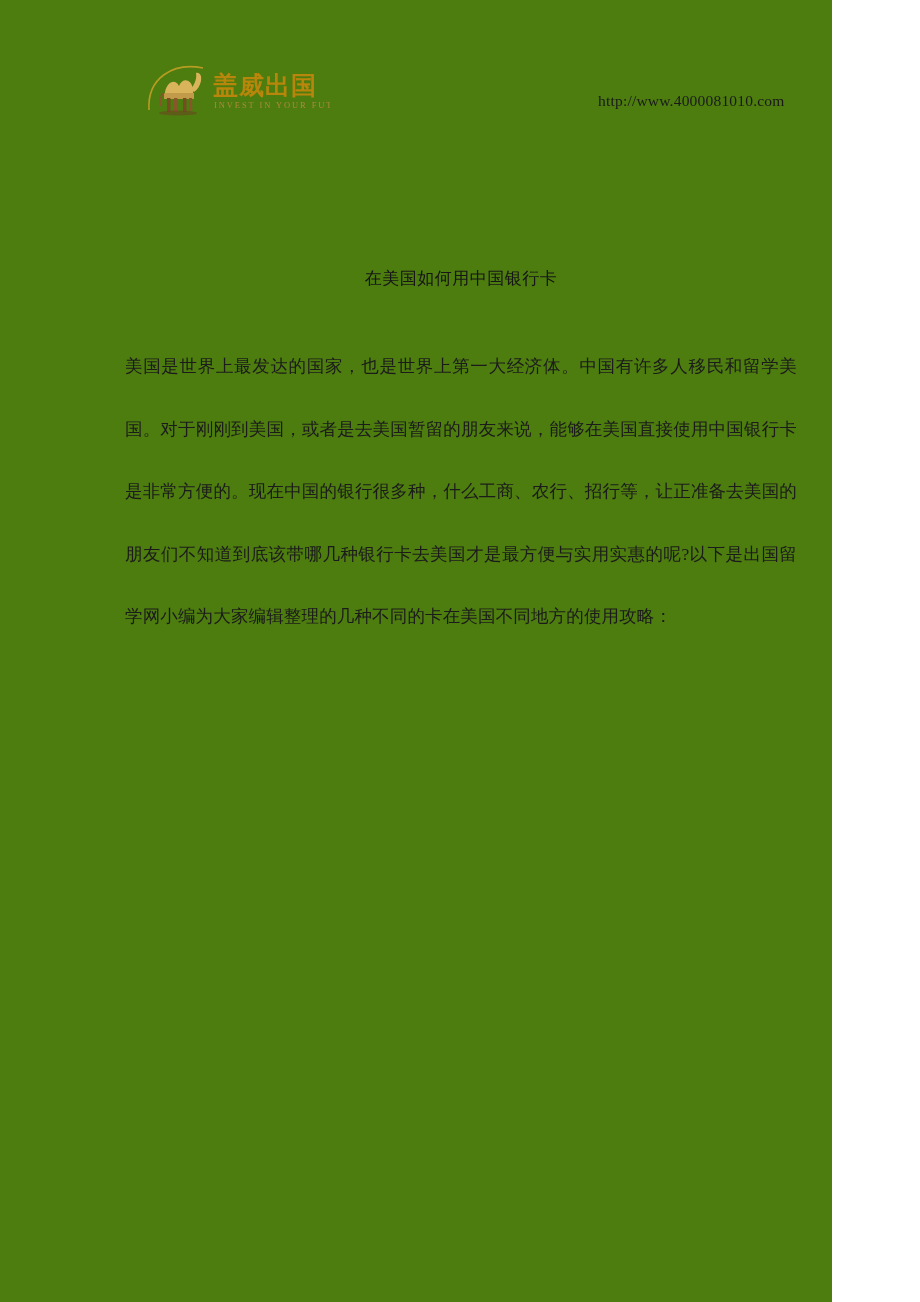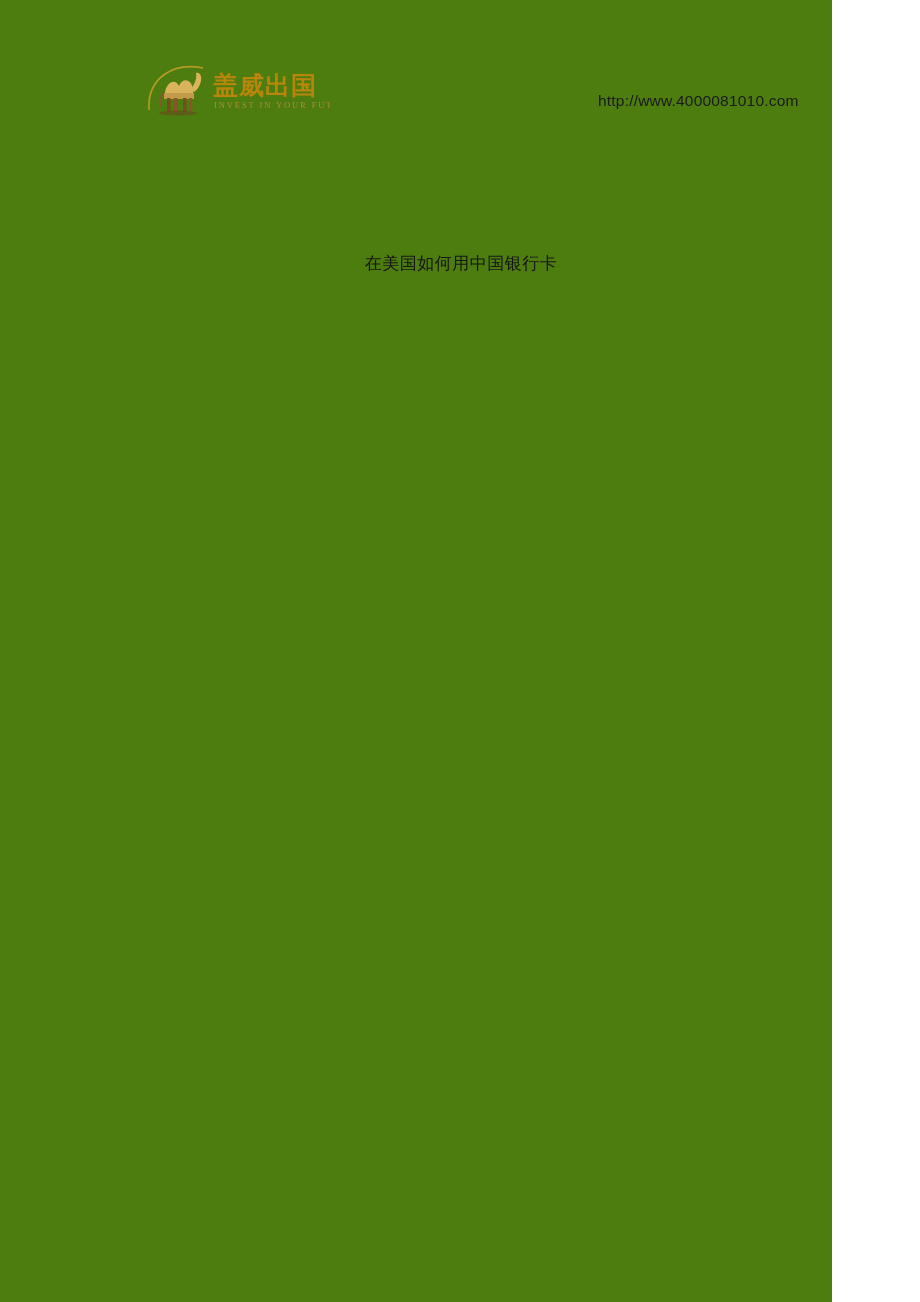--- a/index.html
+++ b/index.html
@@ -35,40 +35,40 @@
     width: 185px;
     height: 62px;
   }
   .logo-svg {
     display: block;
   }
   .site-url {
     position: absolute;
     left: 598px;
     top: 92px;
-    font-family: Liberation Sans, sans-serif;
+    font-family: Liberation Serif, serif;
     font-size: 15.5px;
     letter-spacing: 0.2px;
     color: #1a1a1a;
     white-space: nowrap;
   }
 
   
   .article {
     position: absolute;
     left: 125px;
     top: 250px;
     width: 672px;
   }
   .doc-title {
     text-align: center;
     font-size: 17px;
     line-height: 28px;
     color: #161616;
-    margin: 0 0 42px 0;
+    margin: 15px 0 42px 0;
     letter-spacing: 0.5px;
     font-weight: normal;
   }
   .para {
     font-size: 17.5px;
     line-height: 62.5px;
     color: #1b1b1b;
     margin: 0;
     letter-spacing: 0.15px;
     text-align: justify;
@@ -122,16 +122,17 @@
         <text x="69" y="50" font-family="'Liberation Serif', serif" font-size="8.5" fill="#b08a3a" letter-spacing="1.9">INVEST IN YOUR FUTURE</text>
       </svg>
     </div>
 
     <div class="site-url">http://www.4000081010.com</div>
   </div>
 
   <div class="article">
     <h1 class="doc-title">在美国如何用中国银行卡</h1>
     <div>
+        <p class="para"><span>美国是世界上最发达的国家，也是世界上第一大经济体。中国有许多人移民和留学美国。对于刚刚到美国，或者是去美国暂留的朋友来说，能够在美国直接使用中国银行卡是非常方便的。现在中国的银行很多种，什么工商、农行、招行等，让正准备去美国的朋友们不知道到底该带哪几种银行卡去美国才是最方便与实用实惠的呢?以下是出国留学网小编为大家编辑整理的几种不同的卡在美国不同地方的使用攻略：</span></p>
       </div>
   </div>
 
 </div>
 
 </body></html>

